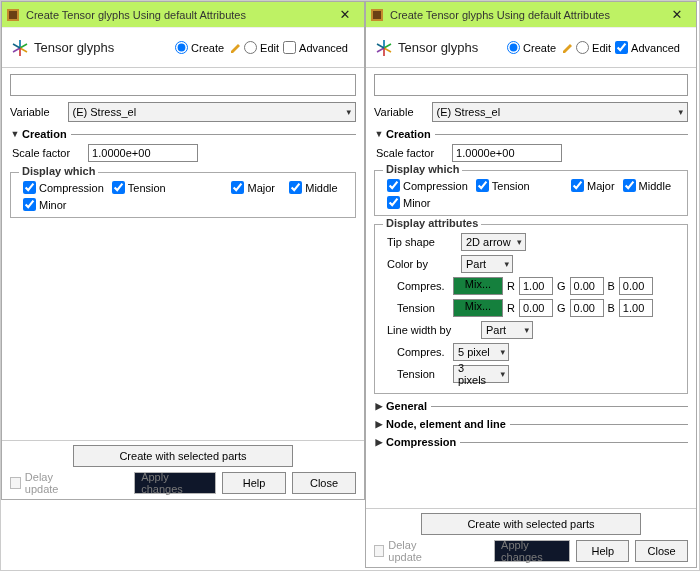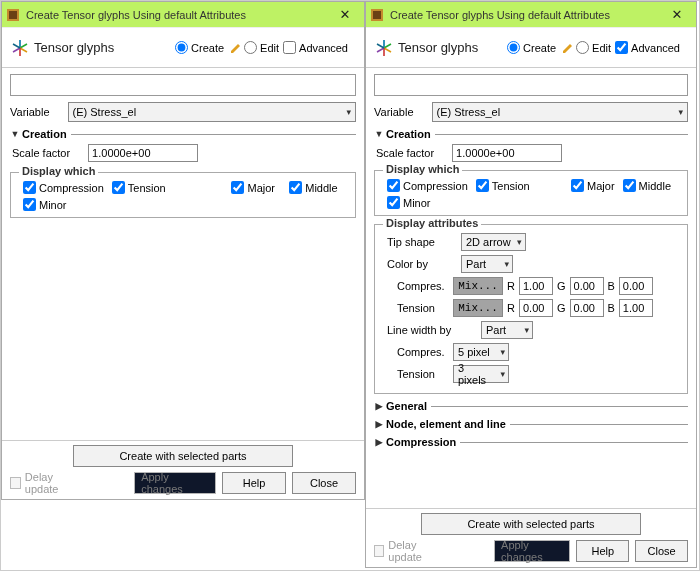--- a/index.html
+++ b/index.html
@@ -182,27 +182,25 @@
   .smallcombo::after {
     content: "▾";
     position: absolute;
     right: 3px;
     font-size: 9px;
     color: #333;
   }
   .mixbtn {
     height: 18px;
     border: 1px solid #888;
-    background: #a3a3a3;
-    display: inline-flex;
-    align-items: center;
+    background: #15803d;
+    display: inline-flex;
     justify-content: center;
     width: 50px;
     font-size: 11px;
-    font-family: Liberation Mono, monospace;
   }
   .numfield {
     width: 34px;
     height: 18px;
     border: 1px solid #888;
     background: #fff;
     padding: 0 3px;
     font-size: 11px;
   }
   .footer {

